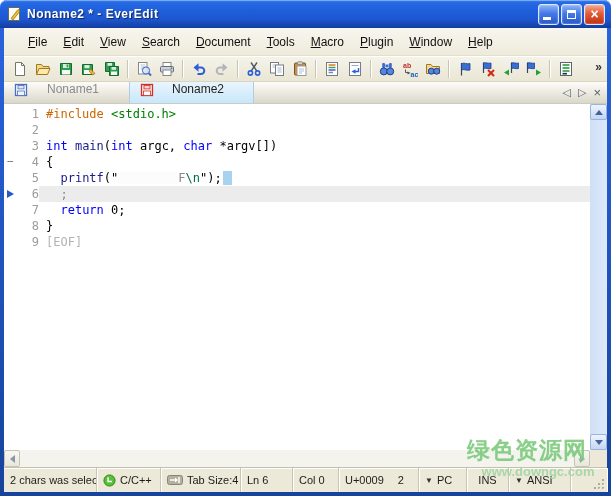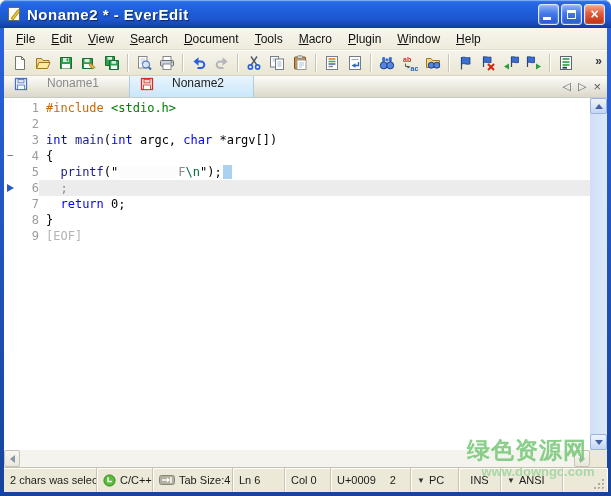--- a/index.html
+++ b/index.html
@@ -8,37 +8,37 @@
 
   .window{width:611px;height:496px;display:flex;flex-direction:column;
     background:linear-gradient(180deg,#2a64e0,#16449c);border-radius:7px 7px 0 0;}
 
   
   .titlebar{height:28px;flex:none;display:flex;align-items:center;padding:0 6px;
     border-radius:7px 7px 0 0;
     background:linear-gradient(180deg,#3a80f0 0%,#2569e4 10%,#1e5cd8 45%,#1d56cf 70%,#123c9e 100%);
     box-shadow:inset 0 1px 0 rgba(255,255,255,.35);}
   .app-icon{width:16px;height:16px;margin-right:5px;display:inline-flex;}
-  .title{color:#fff;font-weight:bold;font-size:15px;letter-spacing:.5px;
+  .title{color:#fff;font-weight:bold;font-size:12px;letter-spacing:.5px;
     text-shadow:1px 1px 1px rgba(0,0,0,.55);flex:1;white-space:nowrap;overflow:hidden;}
   .win-controls{display:flex;gap:2px;}
   .tbtn{width:21px;height:21px;border-radius:3px;border:1px solid #dce8fc;
     display:flex;align-items:center;justify-content:center;position:relative;
     background:linear-gradient(180deg,#8fb4f6 0%,#4478e8 45%,#2858c8 100%);
     box-shadow:inset 0 0 2px rgba(255,255,255,.6);}
   .tbtn.close{background:linear-gradient(180deg,#f4a98e 0%,#e25a38 45%,#c03010 100%);
     color:#fff;font-weight:bold;font-size:14px;line-height:1;}
   .glyph-min{position:absolute;left:4px;bottom:4px;width:8px;height:3px;background:#fff;}
   .glyph-max{width:9px;height:9px;border:1px solid #fff;border-top-width:3px;}
 
   
   .frame{flex:1;margin:0 4px 4px;min-height:0;background:#ece9d8;display:flex;flex-direction:column;}
 
   
-  .menubar{height:22px;flex:none;display:flex;align-items:center;padding-left:4px;
+  .menubar{height:28px;flex:none;display:flex;align-items:center;padding-left:16px;
     background:linear-gradient(180deg,#f8f6ee,#eeebdc);border-bottom:1px solid #e2dfcc;}
   .menu-item{display:inline-block;padding:3px 8px;font-size:12px;color:#111;cursor:default;}
   .menu-item::first-letter{text-decoration:underline;}
 
   
   .toolbar{height:26px;flex:none;display:flex;align-items:center;position:relative;
     background:linear-gradient(180deg,#f6f4ea,#e9e6d5);border-bottom:1px solid #d8d4c0;
     box-shadow:inset 0 1px 0 #fff;padding-left:4px;}
   .tb-buttons{display:flex;align-items:center;height:100%;}
   .tb-btn{width:23px;height:22px;display:flex;align-items:center;justify-content:center;border-radius:2px;}
@@ -456,21 +456,21 @@
               <span class="tri right"></span>
             </div>
       </div>
       <div class="corner"></div>
     </div>
 
     <div class="statusbar">
       <div class="sb-sec" style="width:93px;">
             <span>2 chars was selected</span>
           </div>
-      <div class="sb-sec" style="width:56px;">
+      <div class="sb-sec" style="width:64px;">
         <span class="sb-ico">
               <svg width="13" height="13" viewBox="0 0 14 14">
                 <circle cx="7" cy="7" r="6" fill="#58c038" stroke="#2e8018"></circle>
                 <path d="M5.5 3.5v4.5h4" fill="none" stroke="#fff" stroke-width="1.6"></path>
               </svg>
             </span>
         <span>C/C++</span>
       </div>
       <div class="sb-sec" style="width:80px;">
         <span class="sb-ico">

